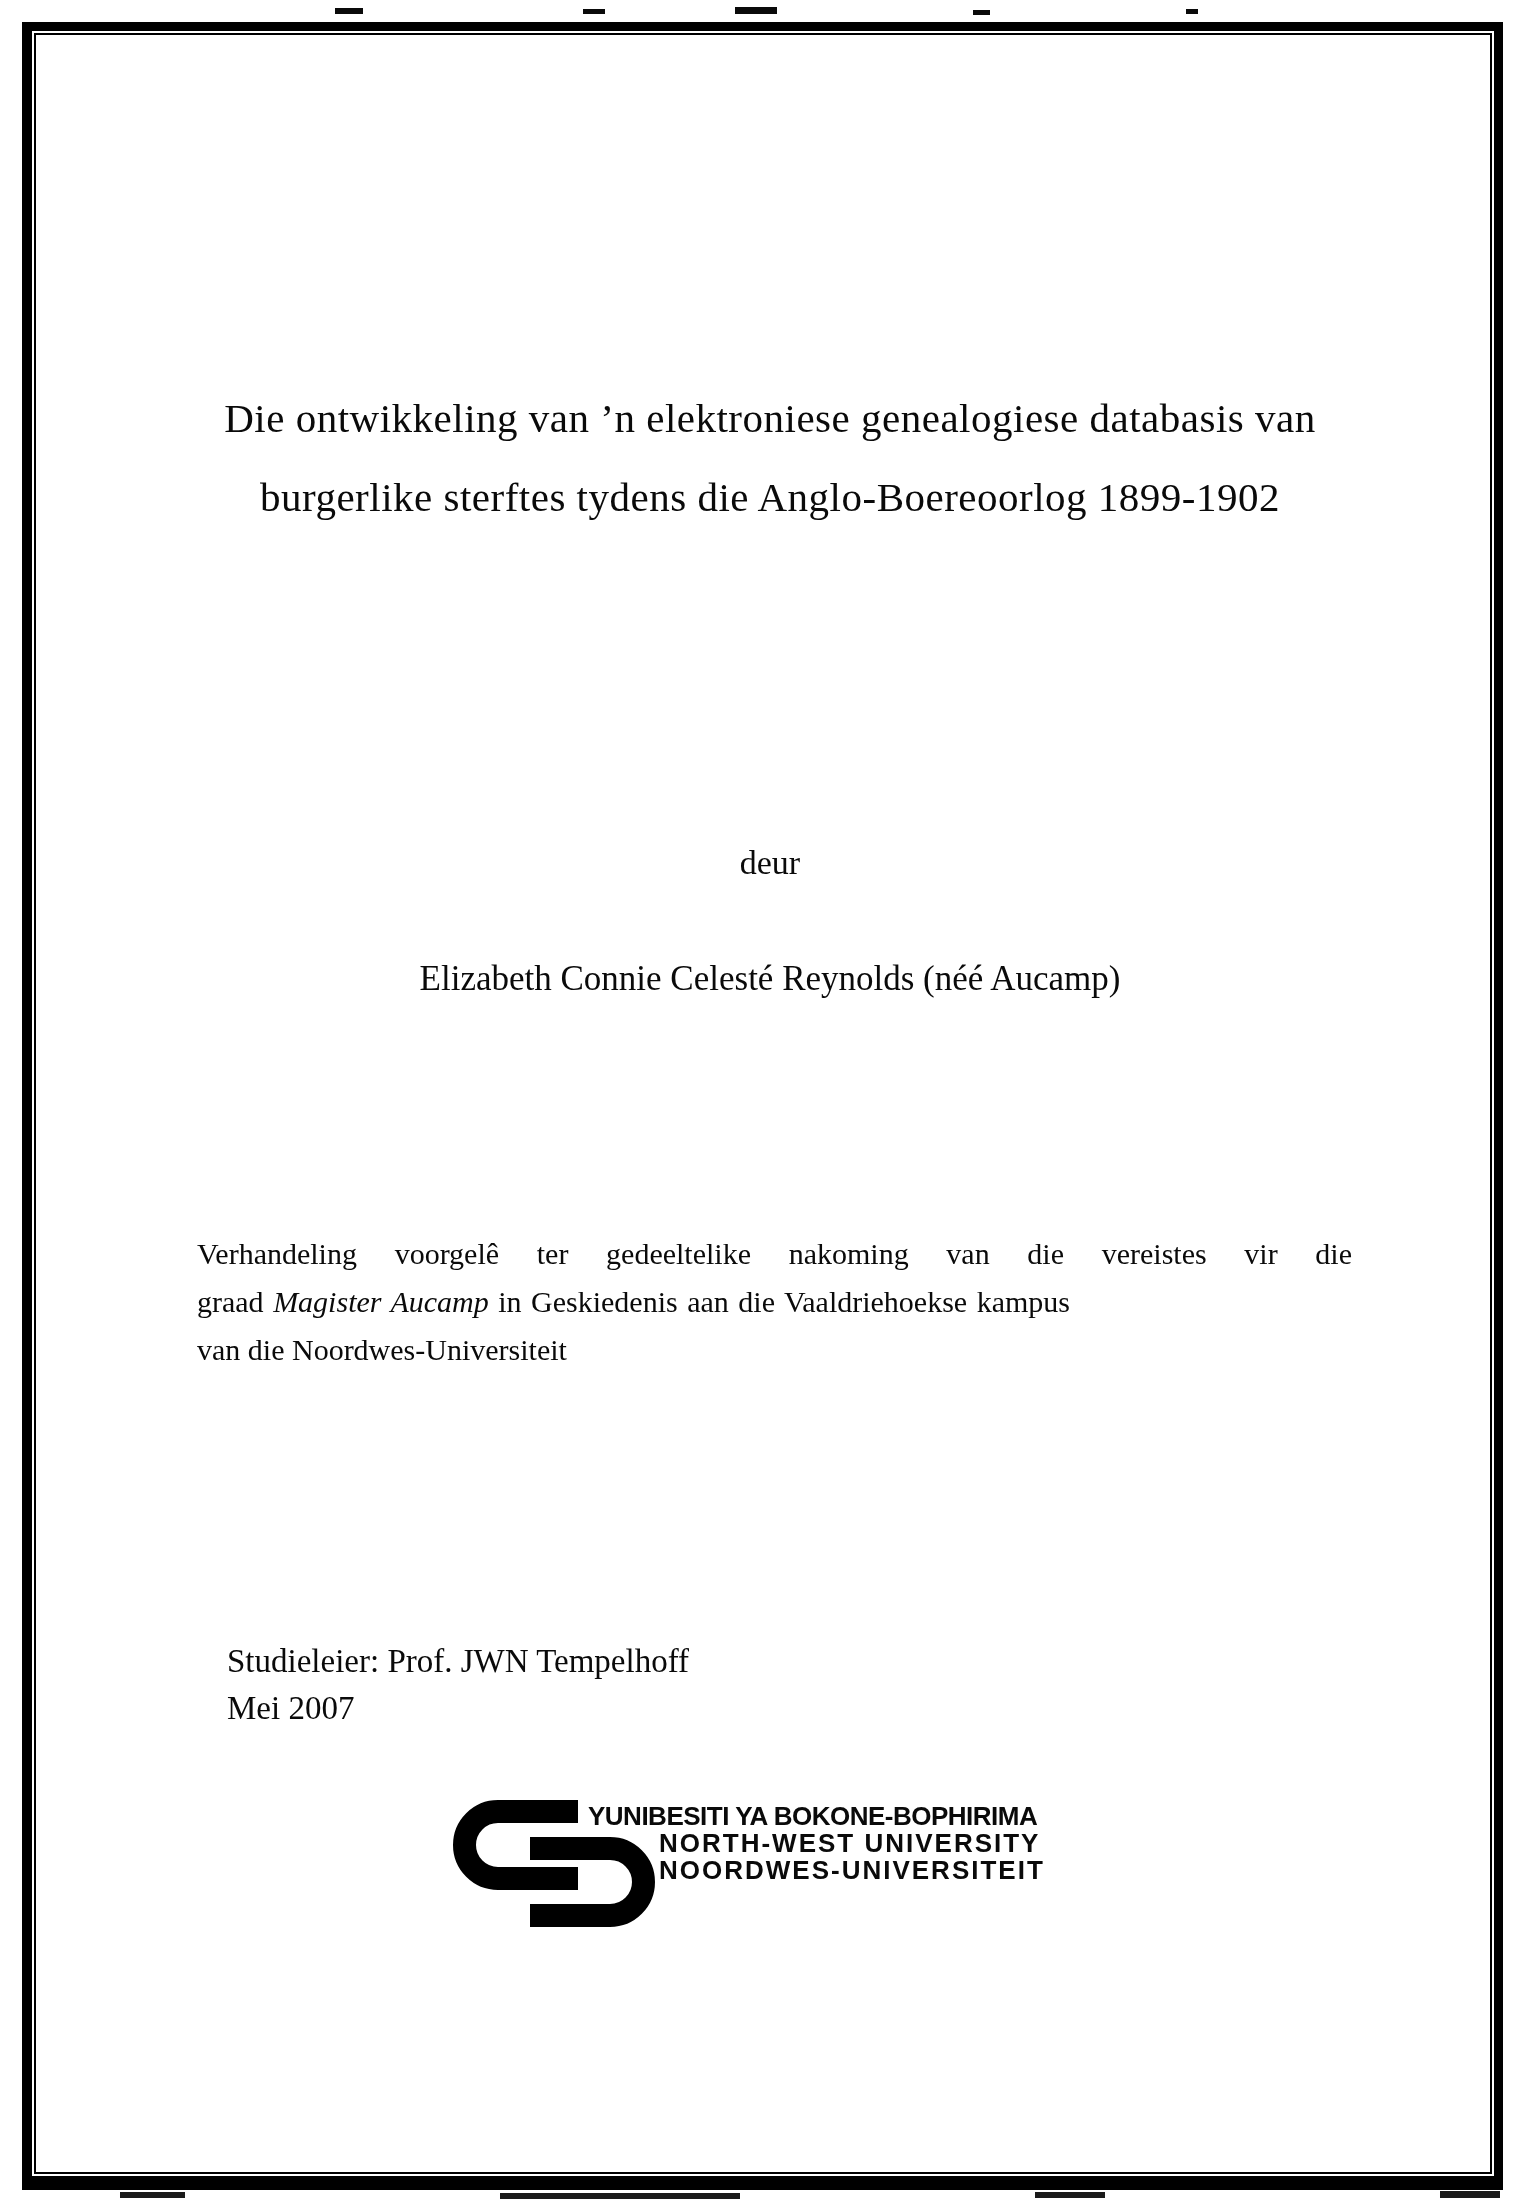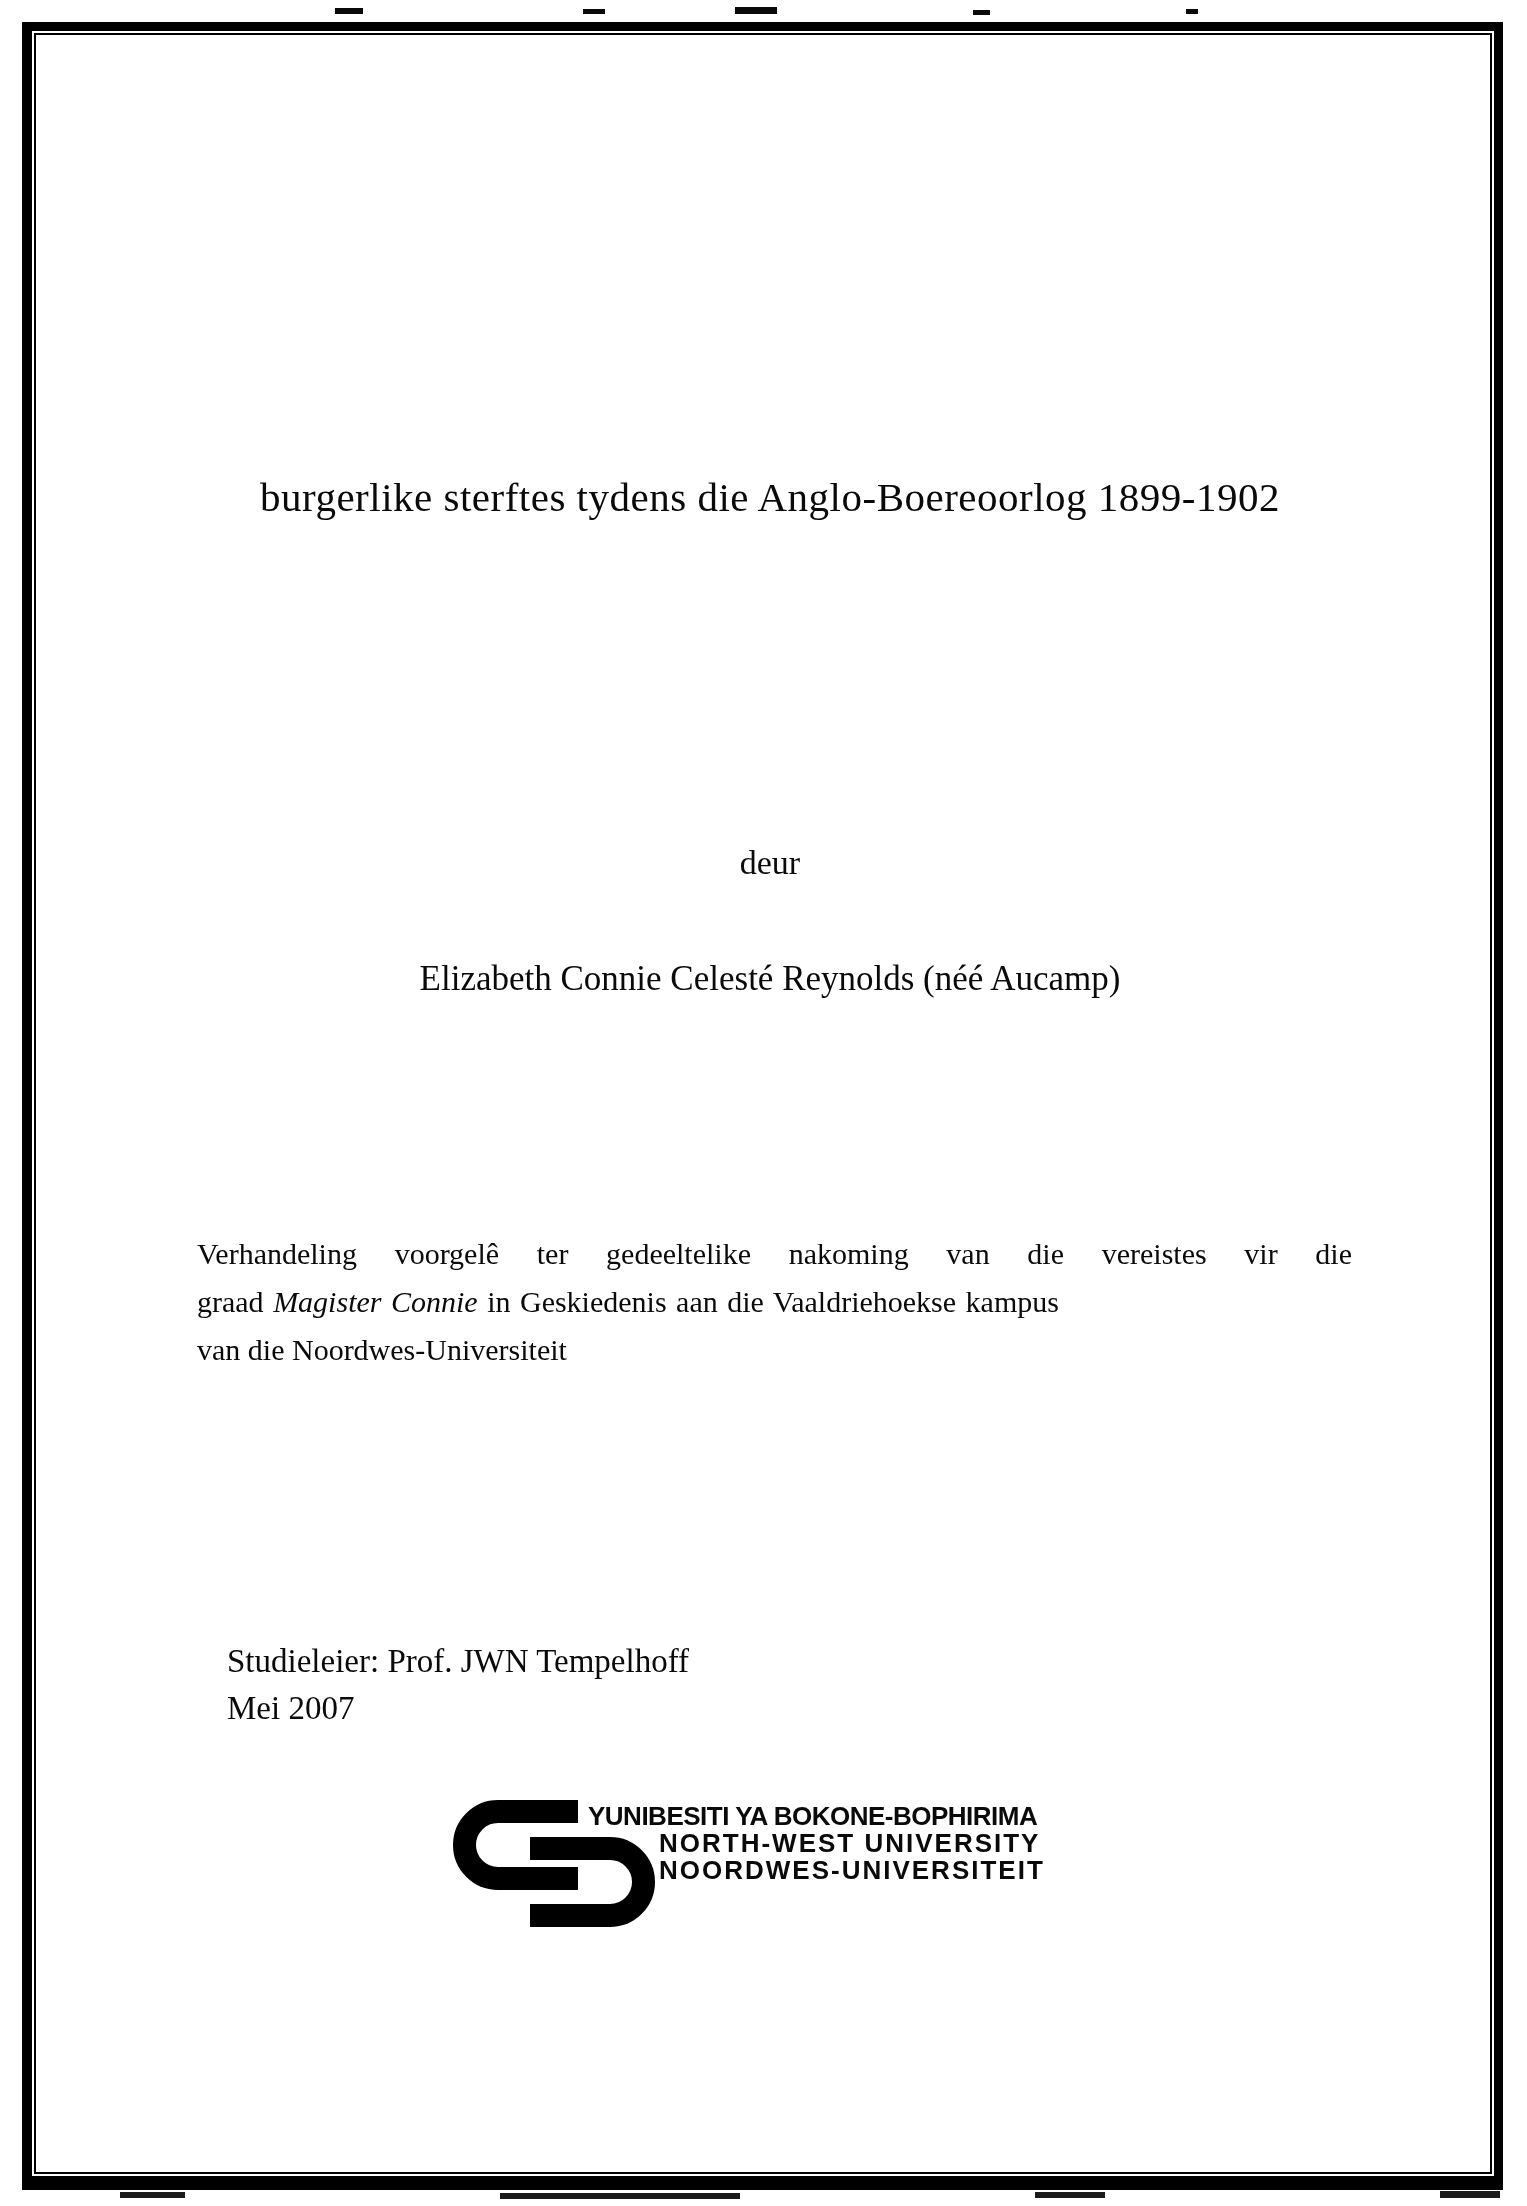--- a/index.html
+++ b/index.html
@@ -87,29 +87,30 @@
   <div class="tick" style="left:1186px;top:9px;  width:12px; height:5px;"></div>
   <div class="streak" style="left:120px; top:2192px; width:65px;  height:6px;"></div>
   <div class="streak" style="left:500px; top:2193px; width:240px; height:6px;"></div>
   <div class="streak" style="left:1035px;top:2192px; width:70px;  height:6px;"></div>
   <div class="streak" style="left:1440px;top:2191px; width:60px;  height:7px;"></div>
 
   <div class="frame">
     <div class="frame-inner"></div>
   </div>
 
+  <div class="centerband title-line" style="top:394px;">Die ontwikkeling van ’n elektroniese genealogiese databasis van</div>
   <div class="centerband title-line" style="top:473px;">burgerlike sterftes tydens die Anglo-Boereoorlog 1899-1902</div>
 
   <div class="centerband byline" style="top:805px;">deur</div>
 
   <div class="centerband author" style="top:959px;">Elizabeth Connie Celesté Reynolds (néé Aucamp)</div>
 
   <div class="declaration">
     <div class="decl-justify">Verhandeling voorgelê ter gedeeltelike nakoming van die vereistes vir die</div>
-    <div class="decl-line2"><span>graad </span><span class="italic">Magister Connie</span><span> in Geskiedenis aan die Vaaldriehoekse kampus</span></div>
+    <div class="decl-line2"><span>graad </span><span class="italic">Magister Aucamp</span><span> in Geskiedenis aan die Vaaldriehoekse kampus</span></div>
     <div>van die Noordwes-Universiteit</div>
   </div>
 
   <div class="supervisor-block">
     <div>Studieleier: Prof. JWN Tempelhoff</div>
     <div>Mei 2007</div>
   </div>
 
   <div class="logo-block">
     <svg class="logo-mark" viewBox="0 0 212 128" xmlns="http://www.w3.org/2000/svg" aria-hidden="true">

